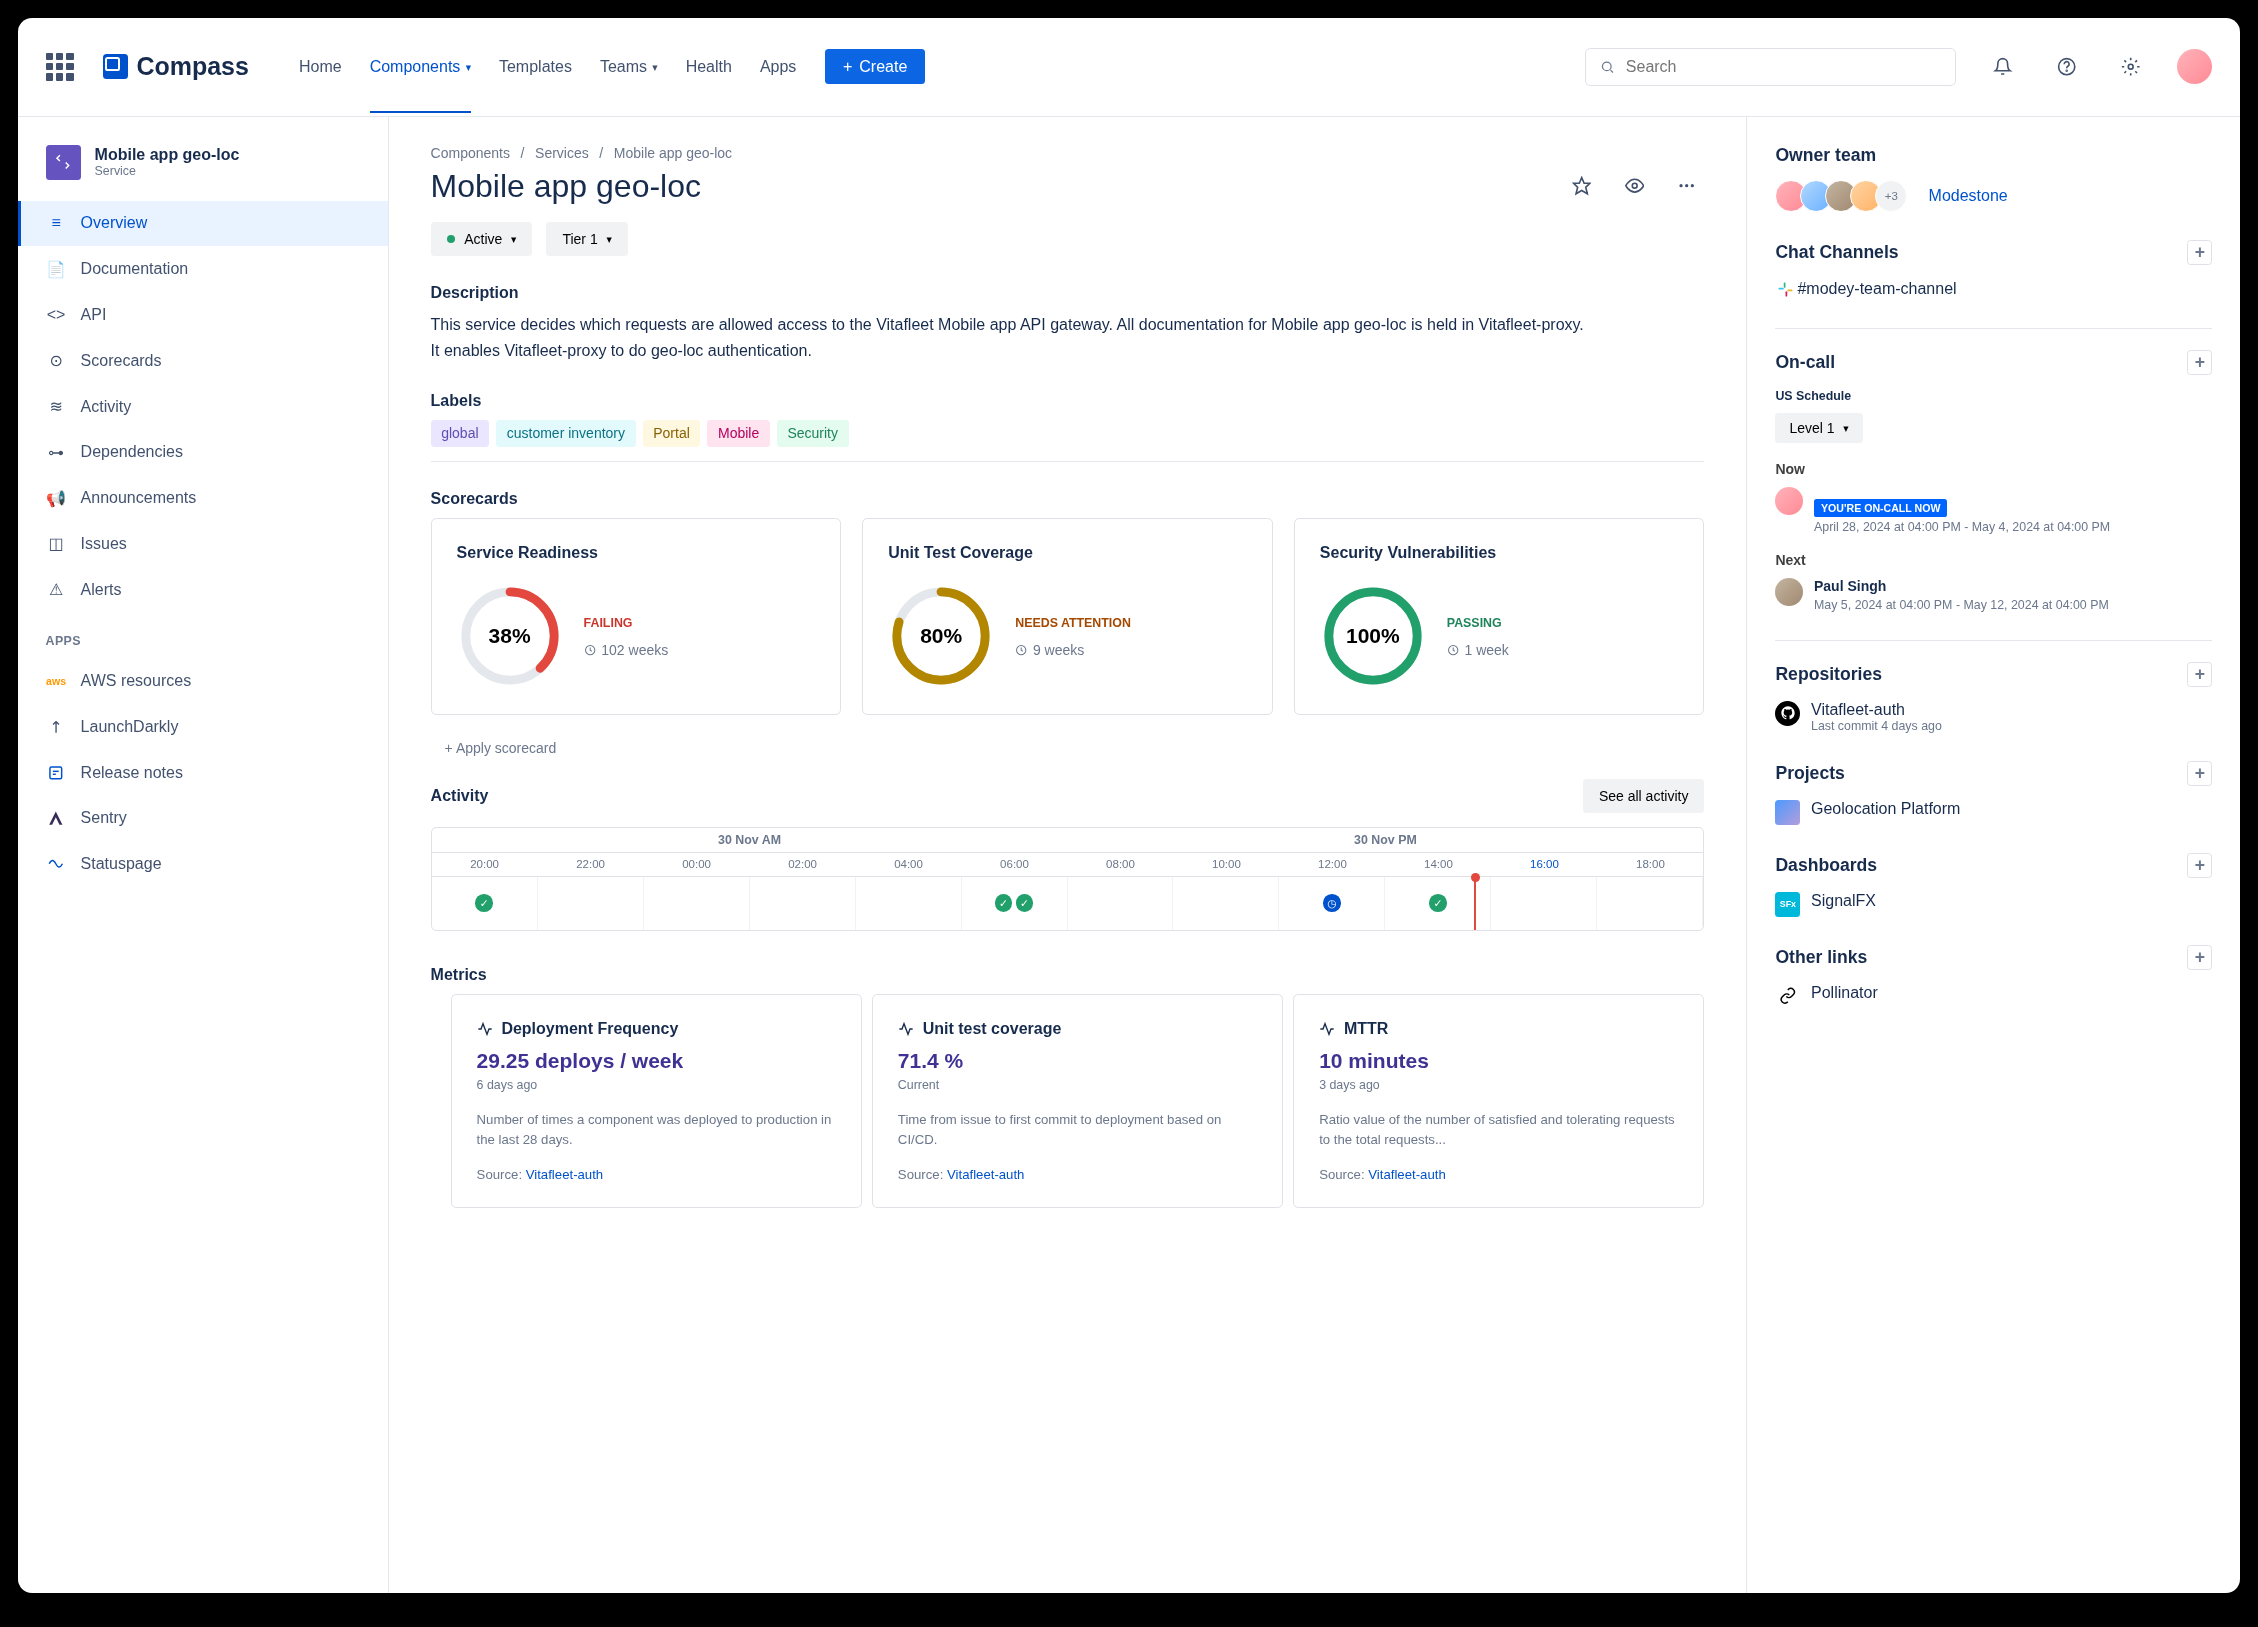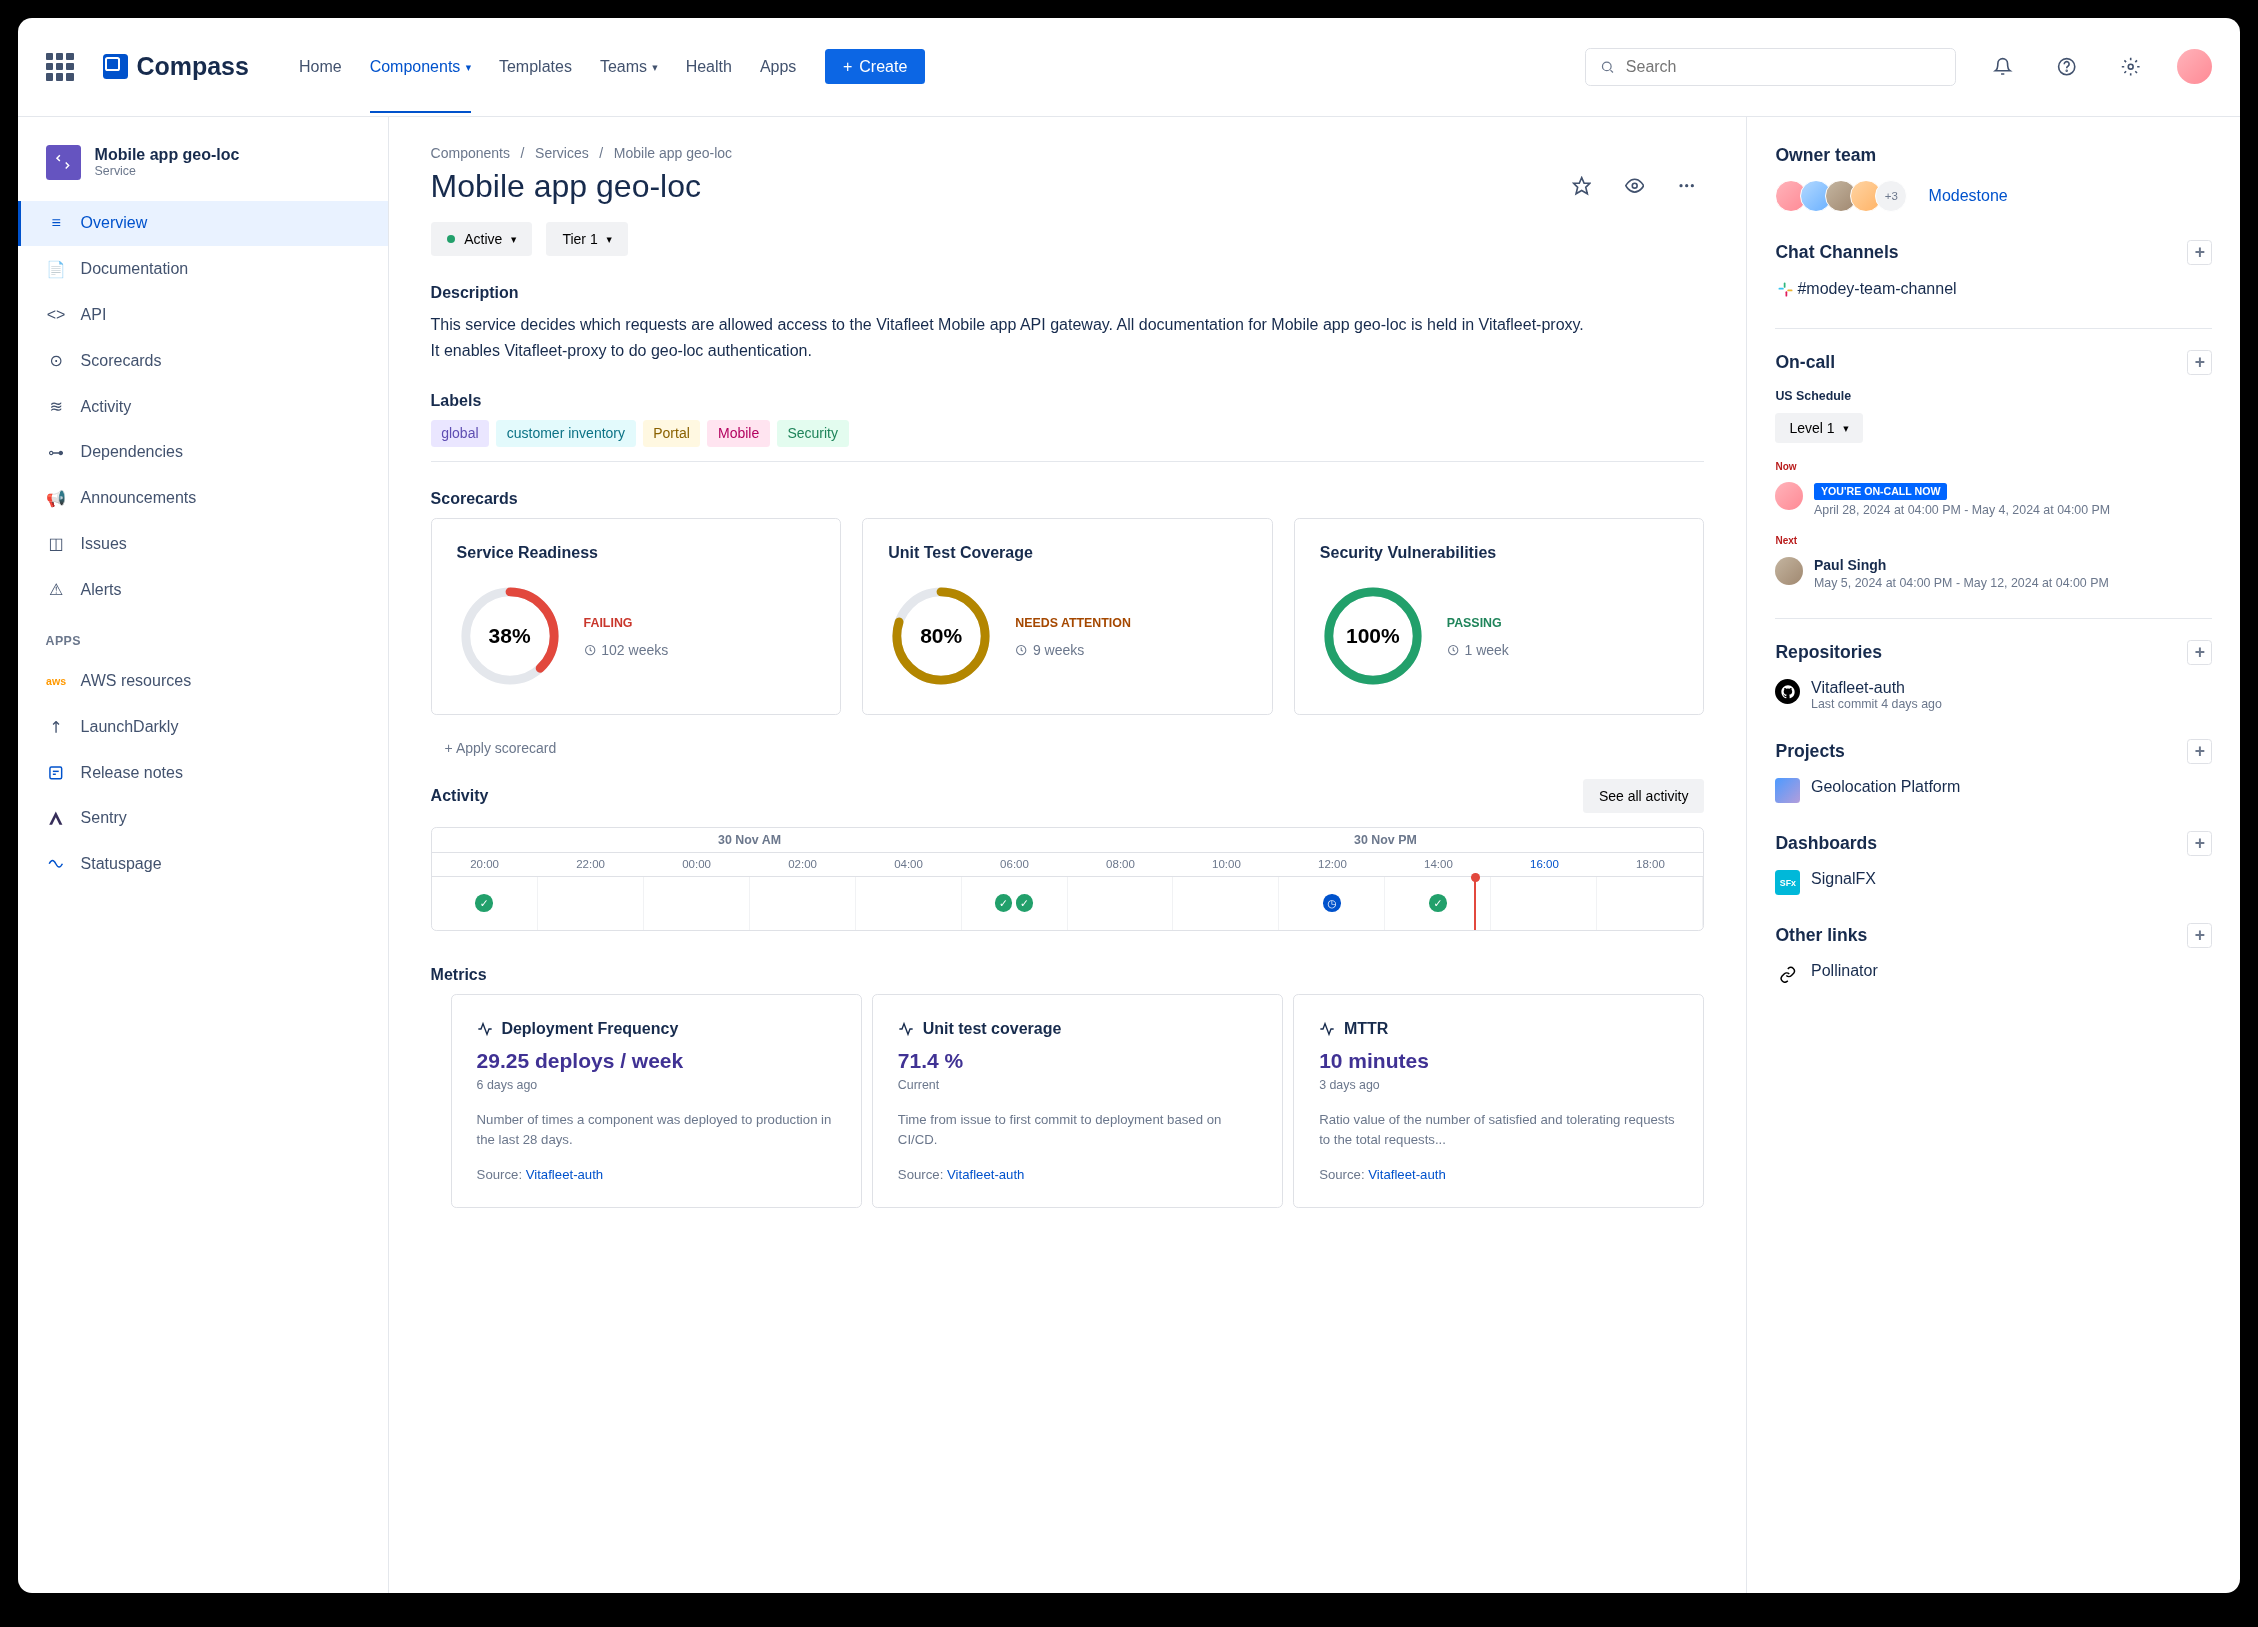--- a/index.html
+++ b/index.html
@@ -116,24 +116,24 @@
 .av.a1 { background: linear-gradient(135deg,#ffb3ba,#ff8a95); }
 .av.a2 { background: linear-gradient(135deg,#b3d9ff,#6ab0ff); }
 .av.a3 { background: linear-gradient(135deg,#c4b5a0,#a08870); }
 .av.a4 { background: linear-gradient(135deg,#ffd4a3,#ffb366); }
 .av.more { background: #f1f2f4; color: #6b778c; display: flex; align-items: center; justify-content: center; font-size: 11.5px; }
 .team-link { font-size: 16px; color: #0052cc; cursor: pointer; margin-left: 10.6px; }
 .chat-item { display: flex; align-items: center; gap: 1px; font-size: 16px; color: #172b4d; }
 .slack-icon { width: 21px; height: 21px; }
 .rp-sub { font-size: 12.4px; font-weight: 600; color: #172b4d; margin-bottom: 10.6px; }
 .level-pill { background: #f1f2f4; padding: 7px 14px; border-radius: 3.5px; display: inline-flex; align-items: center; gap: 8.8px; cursor: pointer; font-size: 14px; margin-bottom: 17.6px; }
-.oncall-now { font-size: 10px; font-weight: 600; color: #b91c1c; margin-bottom: 10.6px; }
+.oncall-now { font-size: 14px; font-weight: 600; color: #404040; margin-bottom: 10.6px; }
 .oncall-entry { display: flex; gap: 10.6px; margin-bottom: 17.6px; }
 .oncall-avatar { width: 28px; height: 28px; border-radius: 50%; flex-shrink: 0; }
-.oncall-badge { background: #0065ff; color: #fff; font-size: 10.6px; font-weight: 700; padding: 2.6px 7px; border-radius: 2.6px; display: inline-block; margin-bottom: 3.5px; }
+.oncall-badge { background: #0065ff; color: #fff; font-size: 10.6px; font-weight: 700; padding: 2.6px 7px; border-radius: 2.6px; display: inline-block; margin-bottom: 3.5px; margin-top: 12px; }
 .oncall-name { font-size: 14px; font-weight: 600; color: #172b4d; margin-bottom: 3.5px; }
 .oncall-time { font-size: 12.4px; color: #6b778c; }
 .rp-item { display: flex; align-items: flex-start; gap: 10.6px; margin-bottom: 14px; }
 .rp-item-icon { width: 25px; height: 25px; flex-shrink: 0; display: flex; align-items: center; justify-content: center; border-radius: 3.5px; font-size: 17.6px; }
 .rp-item-title { font-size: 16px; font-weight: 500; color: #172b4d; }
 .rp-item-sub { font-size: 12.4px; color: #6b778c; }
 .gh-icon { background: #000; color: #fff; border-radius: 50%; }
 .proj-icon { background: linear-gradient(135deg,#4c9aff,#b39ddb); }
 .sfx-icon { background: #00b8d9; color: #fff; font-size: 8.8px; font-weight: 700; }
 hr.rp-hr { margin: 21px 0; }

